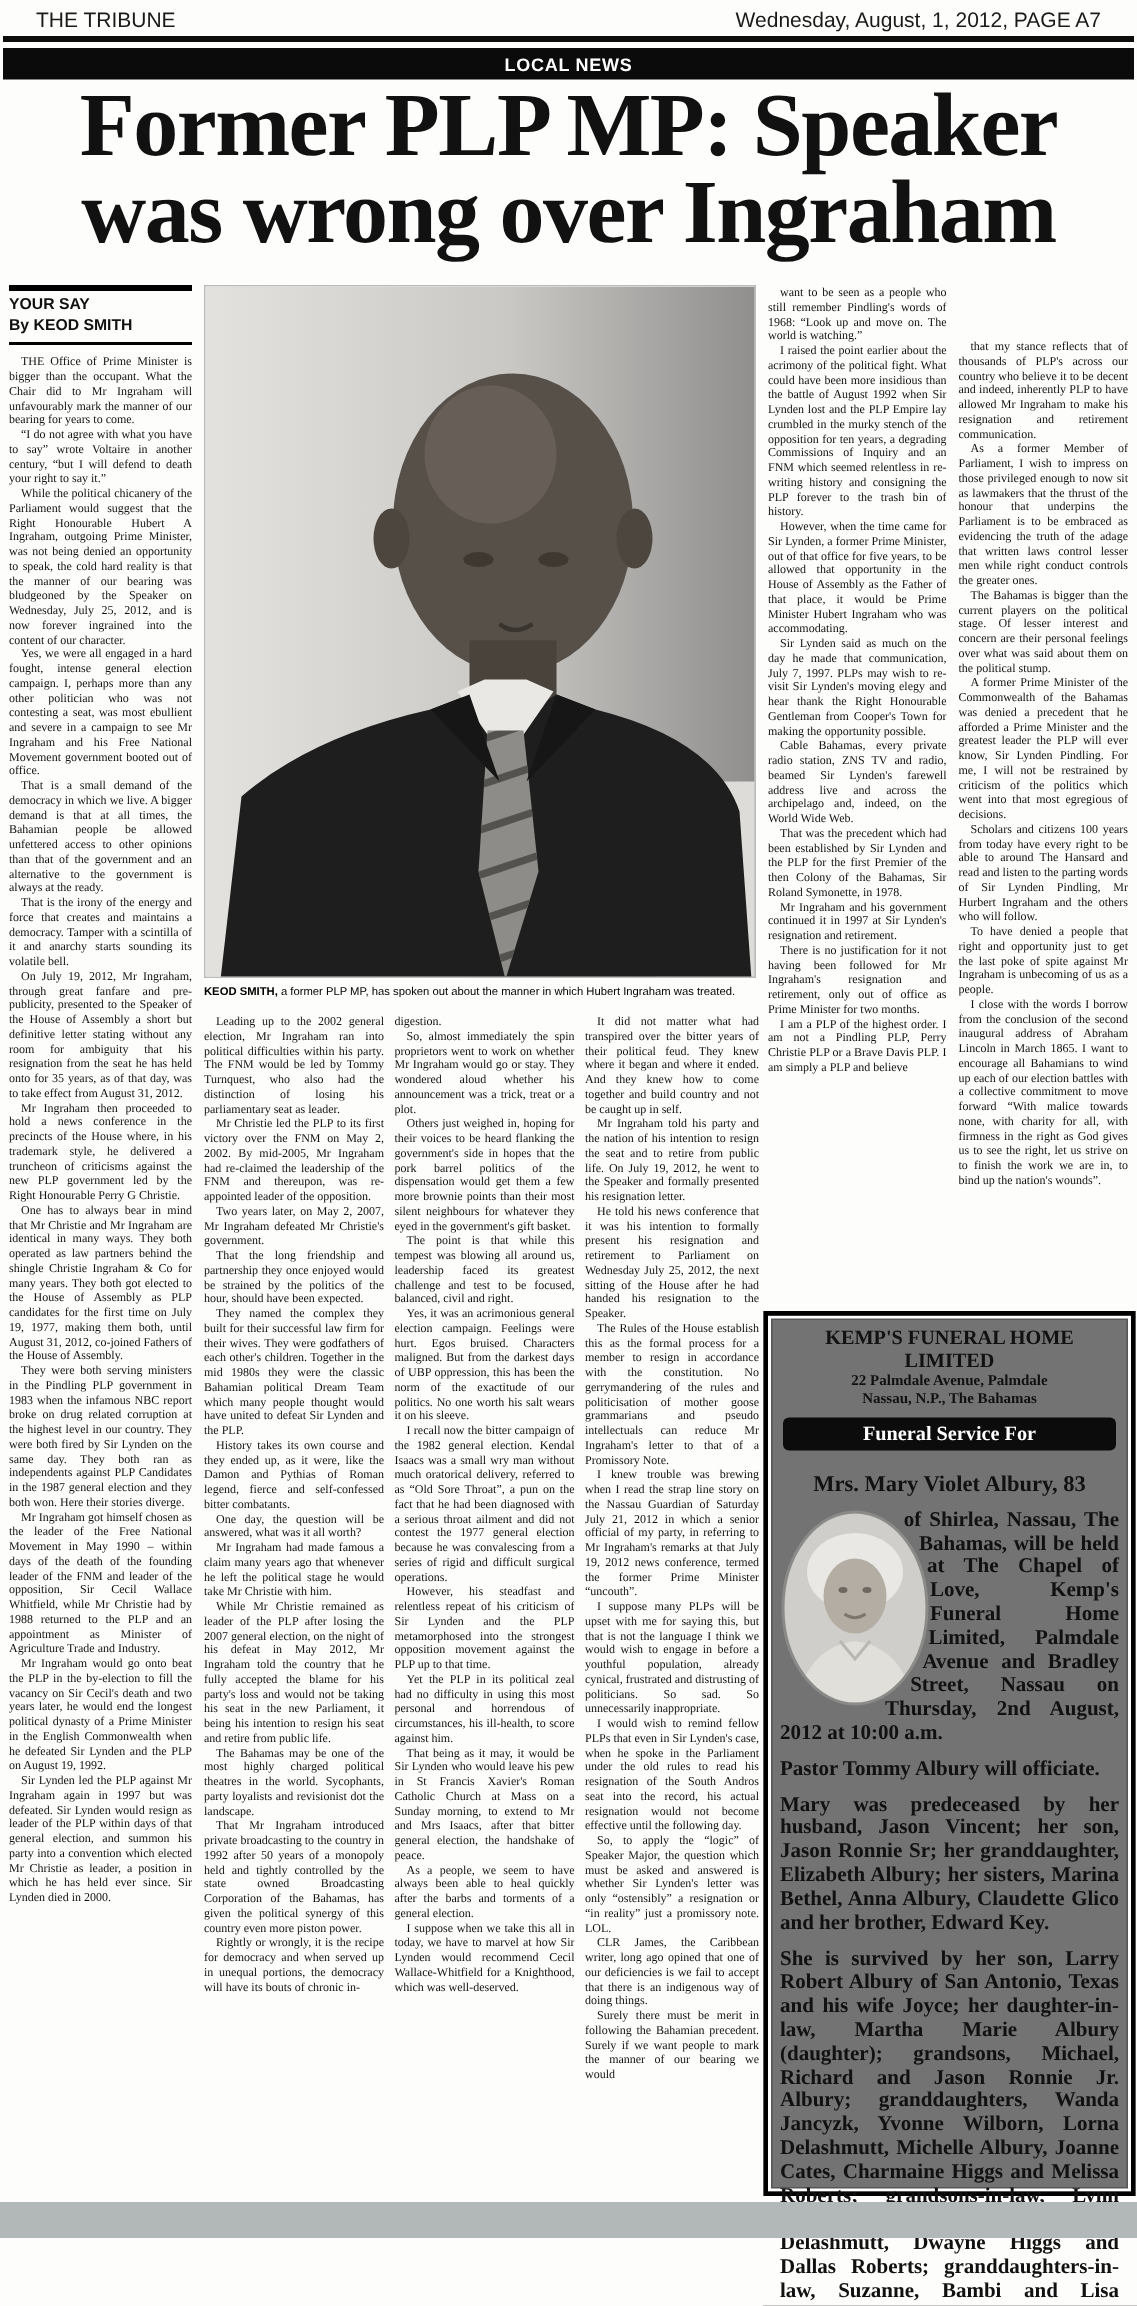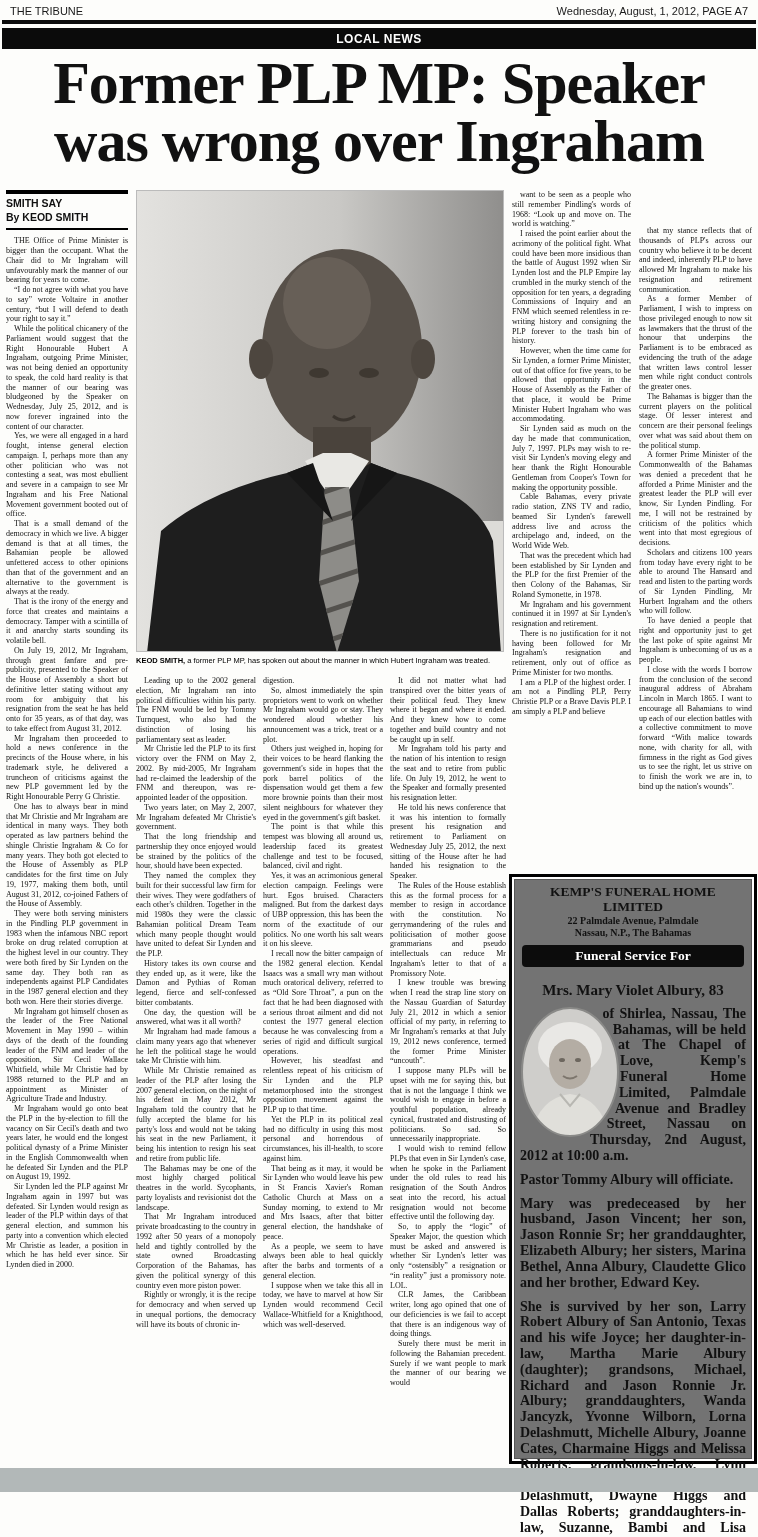--- a/index.html
+++ b/index.html
@@ -1,22 +1,22 @@
 <!DOCTYPE html>
 <html><head>
 <meta charset="utf-8">
 <style>
   html,body { margin:0; padding:0; background:#9a9a9a; }
   .page { position:relative; width:758px; height:1537px; margin:0 auto; background:#fdfdfb;
           color:#111; font-family:"Liberation Serif", serif; overflow:hidden; }
 
   
   .masthead { display:flex; justify-content:space-between; align-items:flex-end;
-              padding:5px 10px 3px; font-family:"Liberation Sans", sans-serif;
-              font-size:11px; color:#1a1a1a; }
+              padding:5px 24px 3px; font-family:"Liberation Sans", sans-serif;
+              font-size:14px; color:#1a1a1a; }
   .rule-thick { height:4px; background:#0d0d0d; margin:0 2px; }
   .section-bar { height:21px; background:#0b0b0b; margin:4px 2px 0; display:flex;
                  align-items:center; justify-content:center; }
   .section-bar span { color:#fff; font-family:"Liberation Sans", sans-serif;
                       font-weight:bold; font-size:12px; letter-spacing:.5px; }
 
   
   .headline { position:absolute; top:54px; left:0; width:758px; text-align:center;
               font-weight:bold; font-size:60px; line-height:58px; letter-spacing:-1px; }
 
@@ -76,21 +76,21 @@
     <span>LOCAL NEWS</span>
   </div>
 
   <div class="headline">
     <div>Former PLP MP: Speaker</div>
     <div>was wrong over Ingraham</div>
   </div>
 
   <div class="col col1">
     <div class="yoursay">
-      <div>SMITH SAY</div>
+      <div>YOUR SAY</div>
       <div>By KEOD SMITH</div>
     </div>
     <div>
         <p>THE Office of Prime Minister is bigger than the occupant. What the Chair did to Mr Ingraham will unfavourably mark the manner of our bearing for years to come.</p>
         <p>“I do not agree with what you have to say” wrote Voltaire in another century, “but I will defend to death your right to say it.”</p>
         <p>While the political chicanery of the Parliament would suggest that the Right Honourable Hubert A Ingraham, outgoing Prime Minister, was not being denied an opportunity to speak, the cold hard reality is that the manner of our bearing was bludgeoned by the Speaker on Wednesday, July 25, 2012, and is now forever ingrained into the content of our character.</p>
         <p>Yes, we were all engaged in a hard fought, intense general election campaign. I, perhaps more than any other politician who was not contesting a seat, was most ebullient and severe in a campaign to see Mr Ingraham and his Free National Movement government booted out of office.</p>
         <p>That is a small demand of the democracy in which we live. A bigger demand is that at all times, the Bahamian people be allowed unfettered access to other opinions than that of the government and an alternative to the government is always at the ready.</p>
         <p>That is the irony of the energy and force that creates and maintains a democracy. Tamper with a scintilla of it and anarchy starts sounding its volatile bell.</p>
         <p>On July 19, 2012, Mr Ingraham, through great fanfare and pre-publicity, presented to the Speaker of the House of Assembly a short but definitive letter stating without any room for ambiguity that his resignation from the seat he has held onto for 35 years, as of that day, was to take effect from August 31, 2012.</p>

